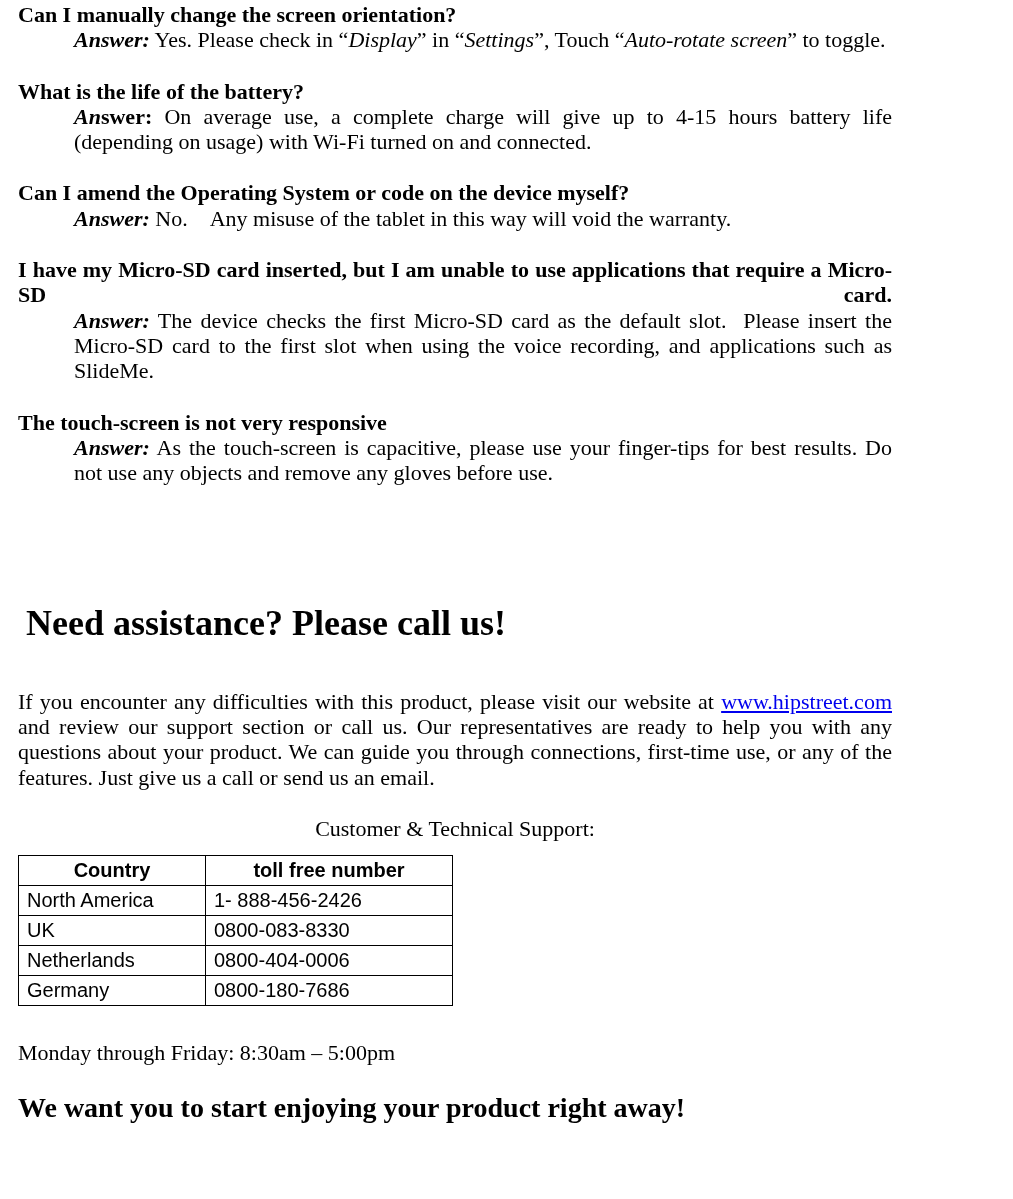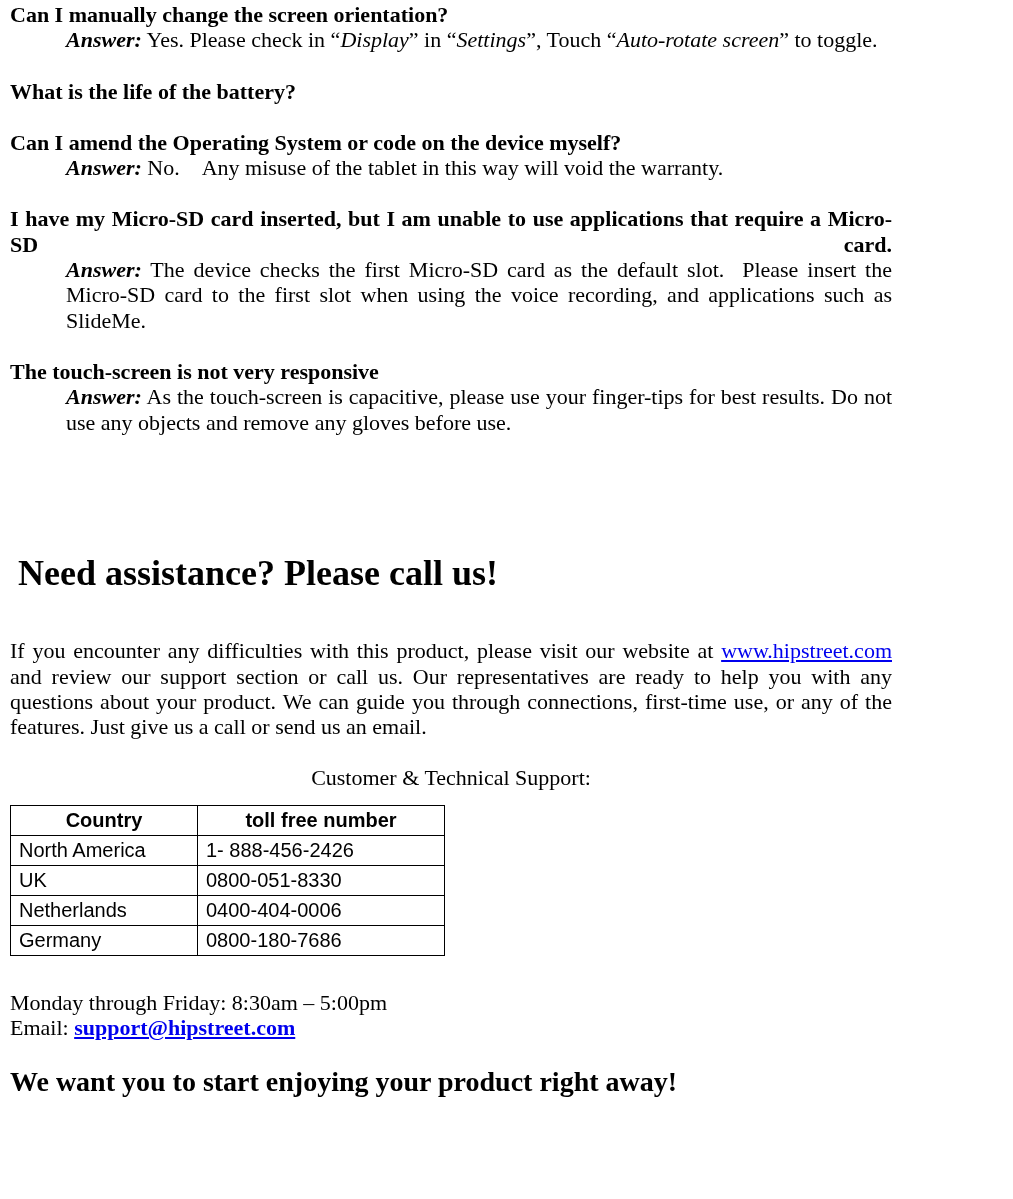--- a/index.html
+++ b/index.html
@@ -7,21 +7,21 @@
     padding: 0;
     background: #fff;
     color: #000;
     font-family: "Times New Roman", Times, serif;
     font-size: 22px;
     line-height: 1.15;
   }
   .page {
     width: 898px;
     box-sizing: border-box;
-    padding: 2px 6px 20px 10px;
+    padding: 2px 6px 20px 18px;
   }
 
   
   .q {
     font-weight: bold;
     margin: 0;
   }
   .q.justify {
     text-align: justify;
     text-align-last: justify;
@@ -99,20 +99,23 @@
 <div class="page">
 
   <p class="q">Can I manually change the screen orientation?</p>
   <p class="a">
     <span class="label">Answer:</span><span> Yes. Please check in “</span><span class="italic">Display</span><span>” in “</span><span class="italic">Settings</span><span>”, Touch “</span><span class="italic">Auto-rotate screen</span><span>” to toggle.</span>
   </p>
 
   <div class="gap-sm"></div>
 
   <p class="q">What is the life of the battery?</p>
+  <p class="a">
+    <span><span style="font-style:italic;font-weight:bold">An</span><span style="font-weight:bold">swer:</span></span><span> On average use, a complete charge will give up to 4-15 hours battery life (depending on usage) with Wi-Fi turned on and connected.</span>
+  </p>
 
   <div class="gap-sm"></div>
 
   <p class="q">Can I amend the Operating System or code on the device myself?</p>
   <p class="a" style="text-align:left;">
     <span class="label">Answer:</span><span> No. Any misuse of the tablet in this way will void the warranty.</span>
   </p>
 
   <div class="gap-sm"></div>
 
@@ -151,37 +154,34 @@
         <th>toll free number</th>
       </tr>
     </thead>
     <tbody>
       <tr>
         <td>North America</td>
         <td>1- 888-456-2426</td>
       </tr>
       <tr>
         <td>UK</td>
-        <td>0800-051-8330</td>
+        <td>0800-083-8330</td>
       </tr>
       <tr>
         <td>Netherlands</td>
-        <td>0400-404-0006</td>
+        <td>0800-404-0006</td>
       </tr>
       <tr>
         <td>Germany</td>
         <td>0800-180-7686</td>
       </tr>
     </tbody>
   </table>
 
   <div style="height:18px"></div>
 
   <p class="para" style="text-align:left;margin-top:16px;">Monday through Friday: 8:30am – 5:00pm</p>
-  <p class="para" style="text-align:left;">
-    <span>Email: </span><a href="#" class="email">support@hipstreet.com</a>
-  </p>
 
   <div style="height:26px"></div>
 
   <h1 class="closing">We want you to start enjoying your product right away!</h1>
 
 </div>
 
 </body></html>

